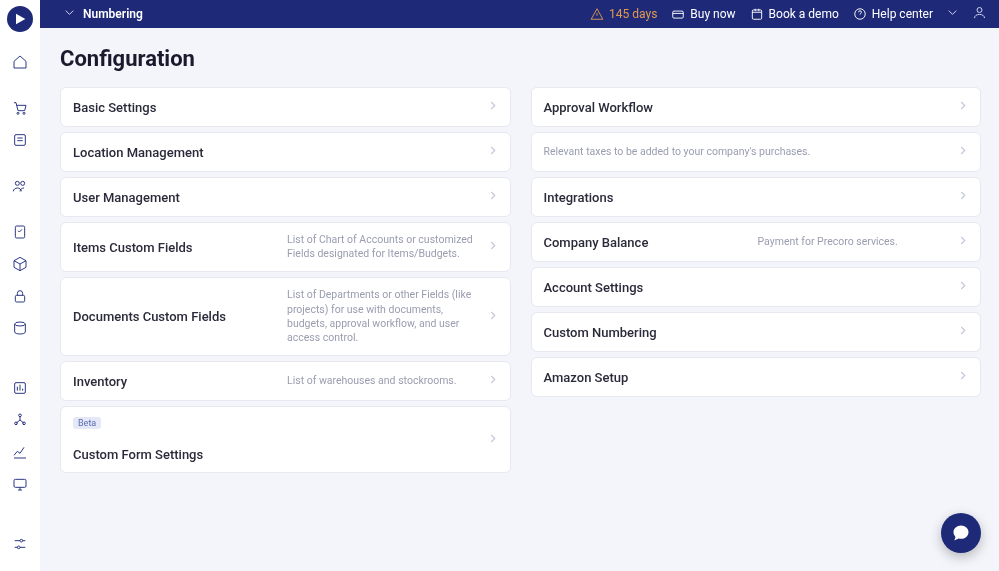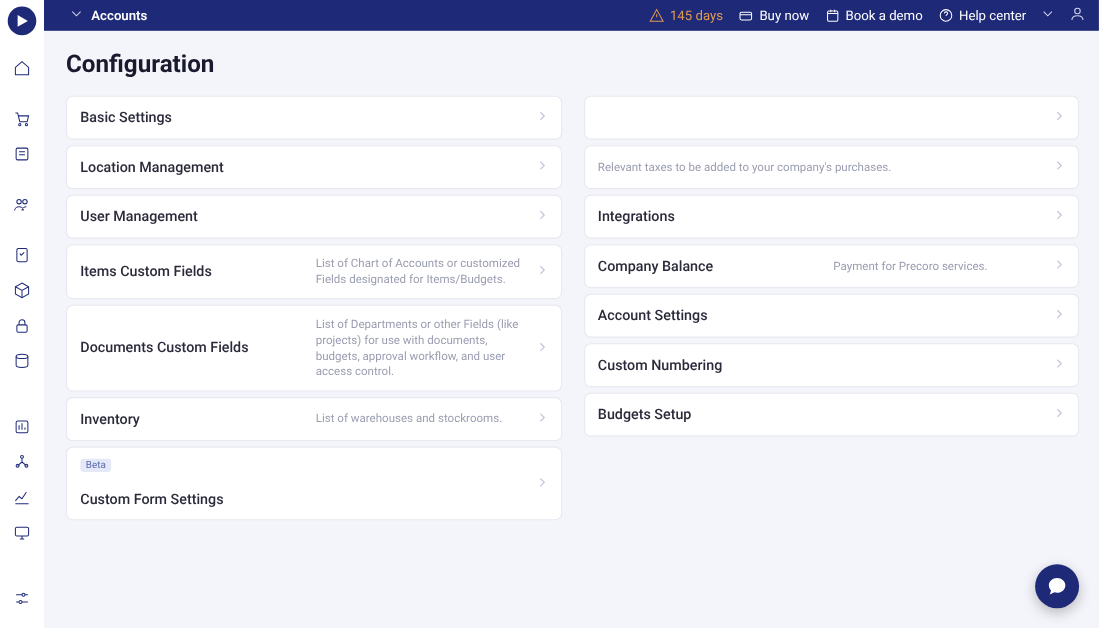--- a/index.html
+++ b/index.html
@@ -148,21 +148,21 @@
           <circle cx="10" cy="17" r="2"></circle>
         </svg>
       </div>
   </div>
 
   <div class="main-col">
     <div class="topbar">
       <span class="chev topbar-just-icon" style="margin-left:0;"><svg viewBox="0 0 24 24">
             <path d="M6 9l6 6 6-6"></path>
           </svg></span>
-      <span class="crumb">Accounts</span>
+      <span class="crumb">Numbering</span>
       <span class="topbar-spacer"></span>
       <span class="topbar-item warn">
         <svg viewBox="0 0 24 24">
             <path d="M12 3l10 18H2z"></path>
             <path d="M12 10v5M12 18h.01"></path>
           </svg>
         <span>145 days</span>
       </span>
       <span class="topbar-item">
         <svg viewBox="0 0 24 24">
@@ -266,20 +266,23 @@
                   <path d="M9 6l6 6-6 6"></path>
                 </svg></span>
           </div>
 
 
         </div>
 
         <div class="col">
 
           <div class="card">
+            <div class="row">
+                <span class="title wide">Approval Workflow</span>
+              </div>
             <span class="chevron"><svg viewBox="0 0 24 24">
                   <path d="M9 6l6 6-6 6"></path>
                 </svg></span>
           </div>
 
           <div class="card">
             <div class="row">
               <span class="desc">Relevant taxes to be added to your company's purchases.</span>
             </div>
             <span class="chevron"><svg viewBox="0 0 24 24">
@@ -320,21 +323,21 @@
             <div class="row">
                 <span class="title wide">Custom Numbering</span>
               </div>
             <span class="chevron"><svg viewBox="0 0 24 24">
                   <path d="M9 6l6 6-6 6"></path>
                 </svg></span>
           </div>
 
           <div class="card">
             <div class="row">
-                <span class="title wide">Budgets Setup</span>
+                <span class="title wide">Amazon Setup</span>
               </div>
             <span class="chevron"><svg viewBox="0 0 24 24">
                   <path d="M9 6l6 6-6 6"></path>
                 </svg></span>
           </div>
 
         </div>
       </div>
     </div>
   </div>

